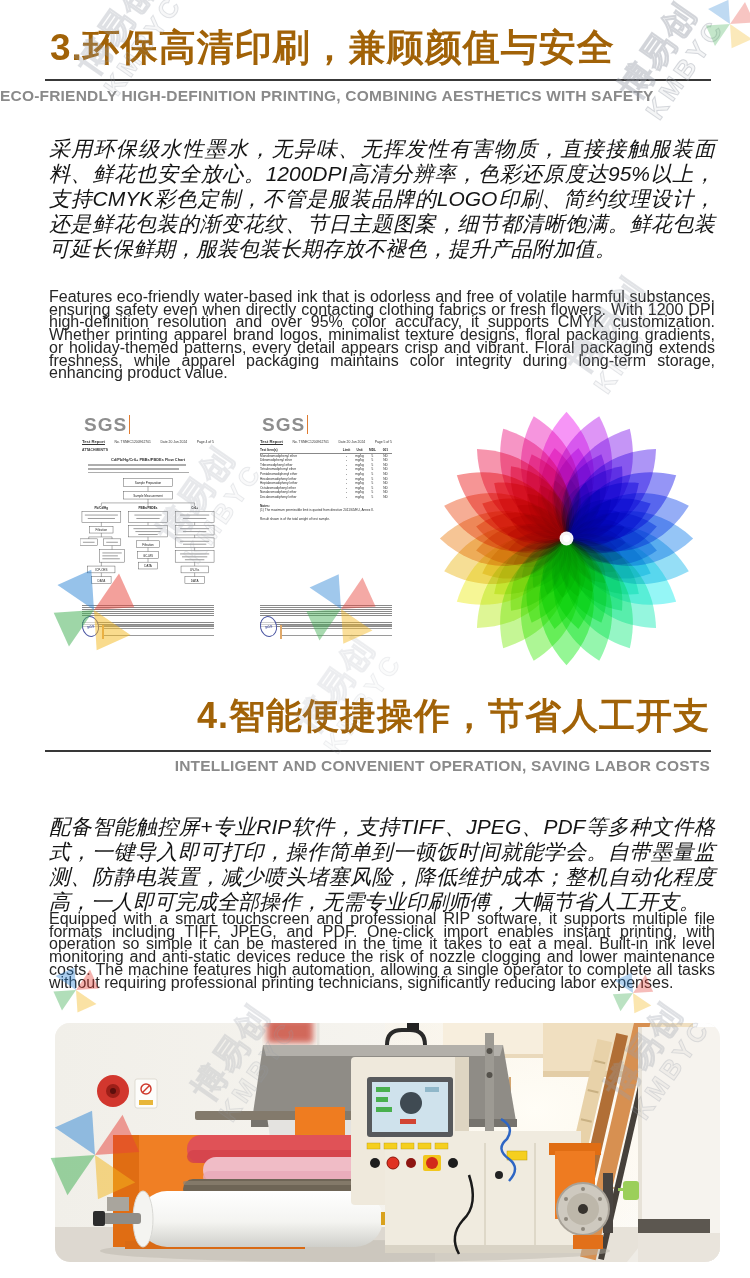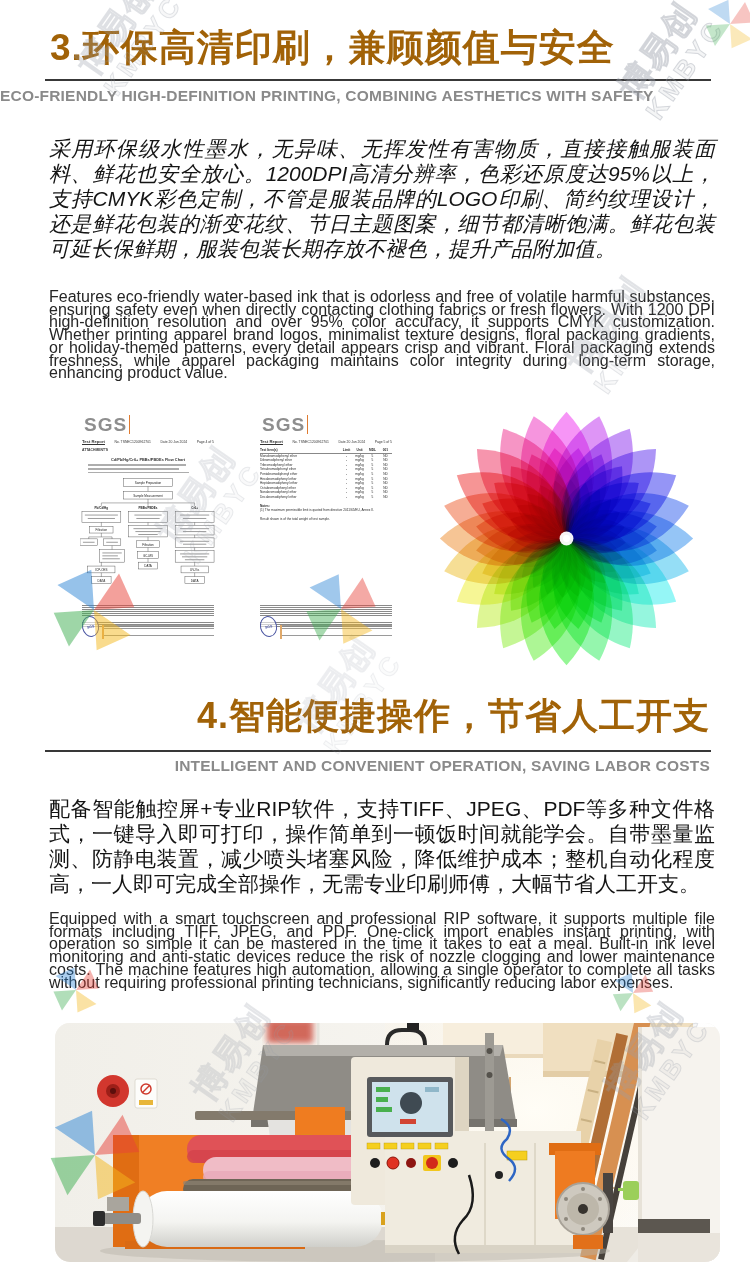--- a/index.html
+++ b/index.html
@@ -437,21 +437,21 @@
         <path d="M0,0 C34,-35 40,-85 0,-128 C-40,-85 -34,-35 0,0" transform="rotate(333.75) scale(0.47)" fill="hsl(326.25,85%,55%)" opacity="0.6"></path>
         <path d="M0,0 C34,-35 40,-85 0,-128 C-40,-85 -34,-35 0,0" transform="rotate(348.75) scale(0.47)" fill="hsl(311.25,85%,55%)" opacity="0.6"></path>
       </g>
     <circle cx="0" cy="0" r="7" fill="#ffffff" opacity="0.95"></circle>
     <circle cx="0" cy="0" r="3.5" fill="#ffffff"></circle>
   </svg>
 
   <div class="h-orange" style="right:40px;top:694px;font-size:36px;">4.智能便捷操作，节省人工开支</div>
   <div class="divider" style="top:750px;"></div>
   <div class="subhead" style="right:40px;top:757px;text-align:right;">INTELLIGENT AND CONVENIENT OPERATION, SAVING LABOR COSTS</div>
-  <div class="para-zh" style="top:796px;">配备智能触控屏+专业RIP软件，支持TIFF、JPEG、PDF等多种文件格式，一键导入即可打印，操作简单到一顿饭时间就能学会。自带墨量监测、防静电装置，减少喷头堵塞风险，降低维护成本；整机自动化程度高，一人即可完成全部操作，无需专业印刷师傅，大幅节省人工开支。</div>
+  <div class="para-zh" style="top:814px;font-style:italic;">配备智能触控屏+专业RIP软件，支持TIFF、JPEG、PDF等多种文件格式，一键导入即可打印，操作简单到一顿饭时间就能学会。自带墨量监测、防静电装置，减少喷头堵塞风险，降低维护成本；整机自动化程度高，一人即可完成全部操作，无需专业印刷师傅，大幅节省人工开支。</div>
   <div class="para-en" style="top:913px;">Equipped with a smart touchscreen and professional RIP software, it supports multiple file formats including TIFF, JPEG, and PDF. One-click import enables instant printing, with operation so simple it can be mastered in the time it takes to eat a meal. Built-in ink level monitoring and anti-static devices reduce the risk of nozzle clogging and lower maintenance costs. The machine features high automation, allowing a single operator to complete all tasks without requiring professional printing technicians, significantly reducing labor expenses.</div>
 
   <div class="photo">
     <svg width="665" height="239" viewBox="0 0 665 239" preserveAspectRatio="none">
       <defs>
         <linearGradient id="gWall" x1="0" y1="0" x2="1" y2="0">
           <stop offset="0" stop-color="#f1efe9"></stop>
             <stop offset="0.55" stop-color="#f6f4ef"></stop>
             <stop offset="1" stop-color="#ffffff"></stop>
         </linearGradient>

